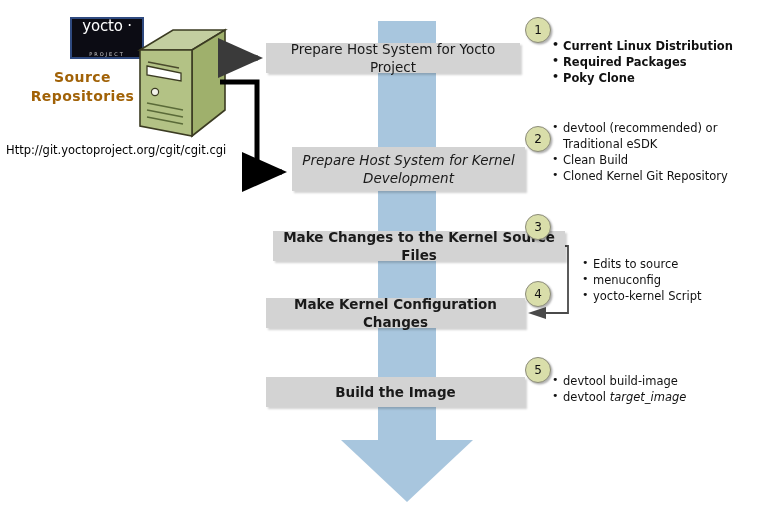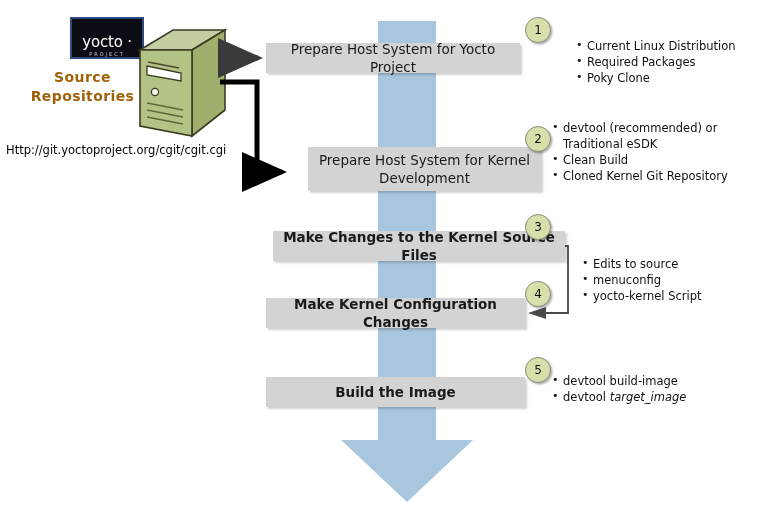--- a/index.html
+++ b/index.html
@@ -47,36 +47,36 @@
     align-items: center;
     justify-content: center;
     text-align: center;
     font-size: 13.5px;
     line-height: 18px;
     box-shadow: 2px 2px 2px rgba(0,0,0,0.18);
   }
   .pbox.bold { font-weight: bold; }
 
   #box1 { left: 266px; top: 43px;  width: 254px; height: 30px; }
-  #box2 { left: 308px; top: 147px; width: 233px; height: 44px; }
+  #box2 { left: 292px; top: 147px; width: 233px; height: 44px; font-style: italic; }
   #box3 { left: 233px; top: 231px; width: 292px; height: 30px; font-size:13.5px;margin-left:40px;}
   #box4 { left: 266px; top: 298px; width: 259px; height: 30px; }
   #box5 { left: 266px; top: 377px; width: 259px; height: 30px; }
 
   
   .yocto-logo {
     position: absolute;
     left: 70px; top: 17px;
     width: 70px; height: 38px;
     background: #0c0c14;
     border: 2px solid #2f4a80;
     display: flex;
     flex-direction: column;
     align-items: center;
-    justify-content: flex-end;
+    justify-content: space-between;
     line-height: 1;
   }
   .yocto-logo .yl-main {
     color: #ffffff;
     font-size: 15px;
     letter-spacing: -0.2px;
     font-weight: normal;
   }
   .yocto-logo .yl-sub {
     color: #cfcfcf;
@@ -144,21 +144,21 @@
   }
   .notes li::before {
     content: "\2022";
     position: absolute;
     left: 0; top: -1px;
     font-size: 11px;
   }
   .notes li.wrap { white-space: normal; width: 170px; }
   .ital { font-style: italic; }
 
-  #notes1 { left: 576px; top: 38px; }
+  #notes1 { left: 552px; top: 38px; font-weight: bold; }
   #notes2 { left: 552px; top: 120px; }
   #notes3 { left: 582px; top: 256px; }
   #notes5 { left: 552px; top: 373px; }
 </style>
 </head>
 <body>
 
 <div id="canvas">
 
   <div class="spine"></div>

